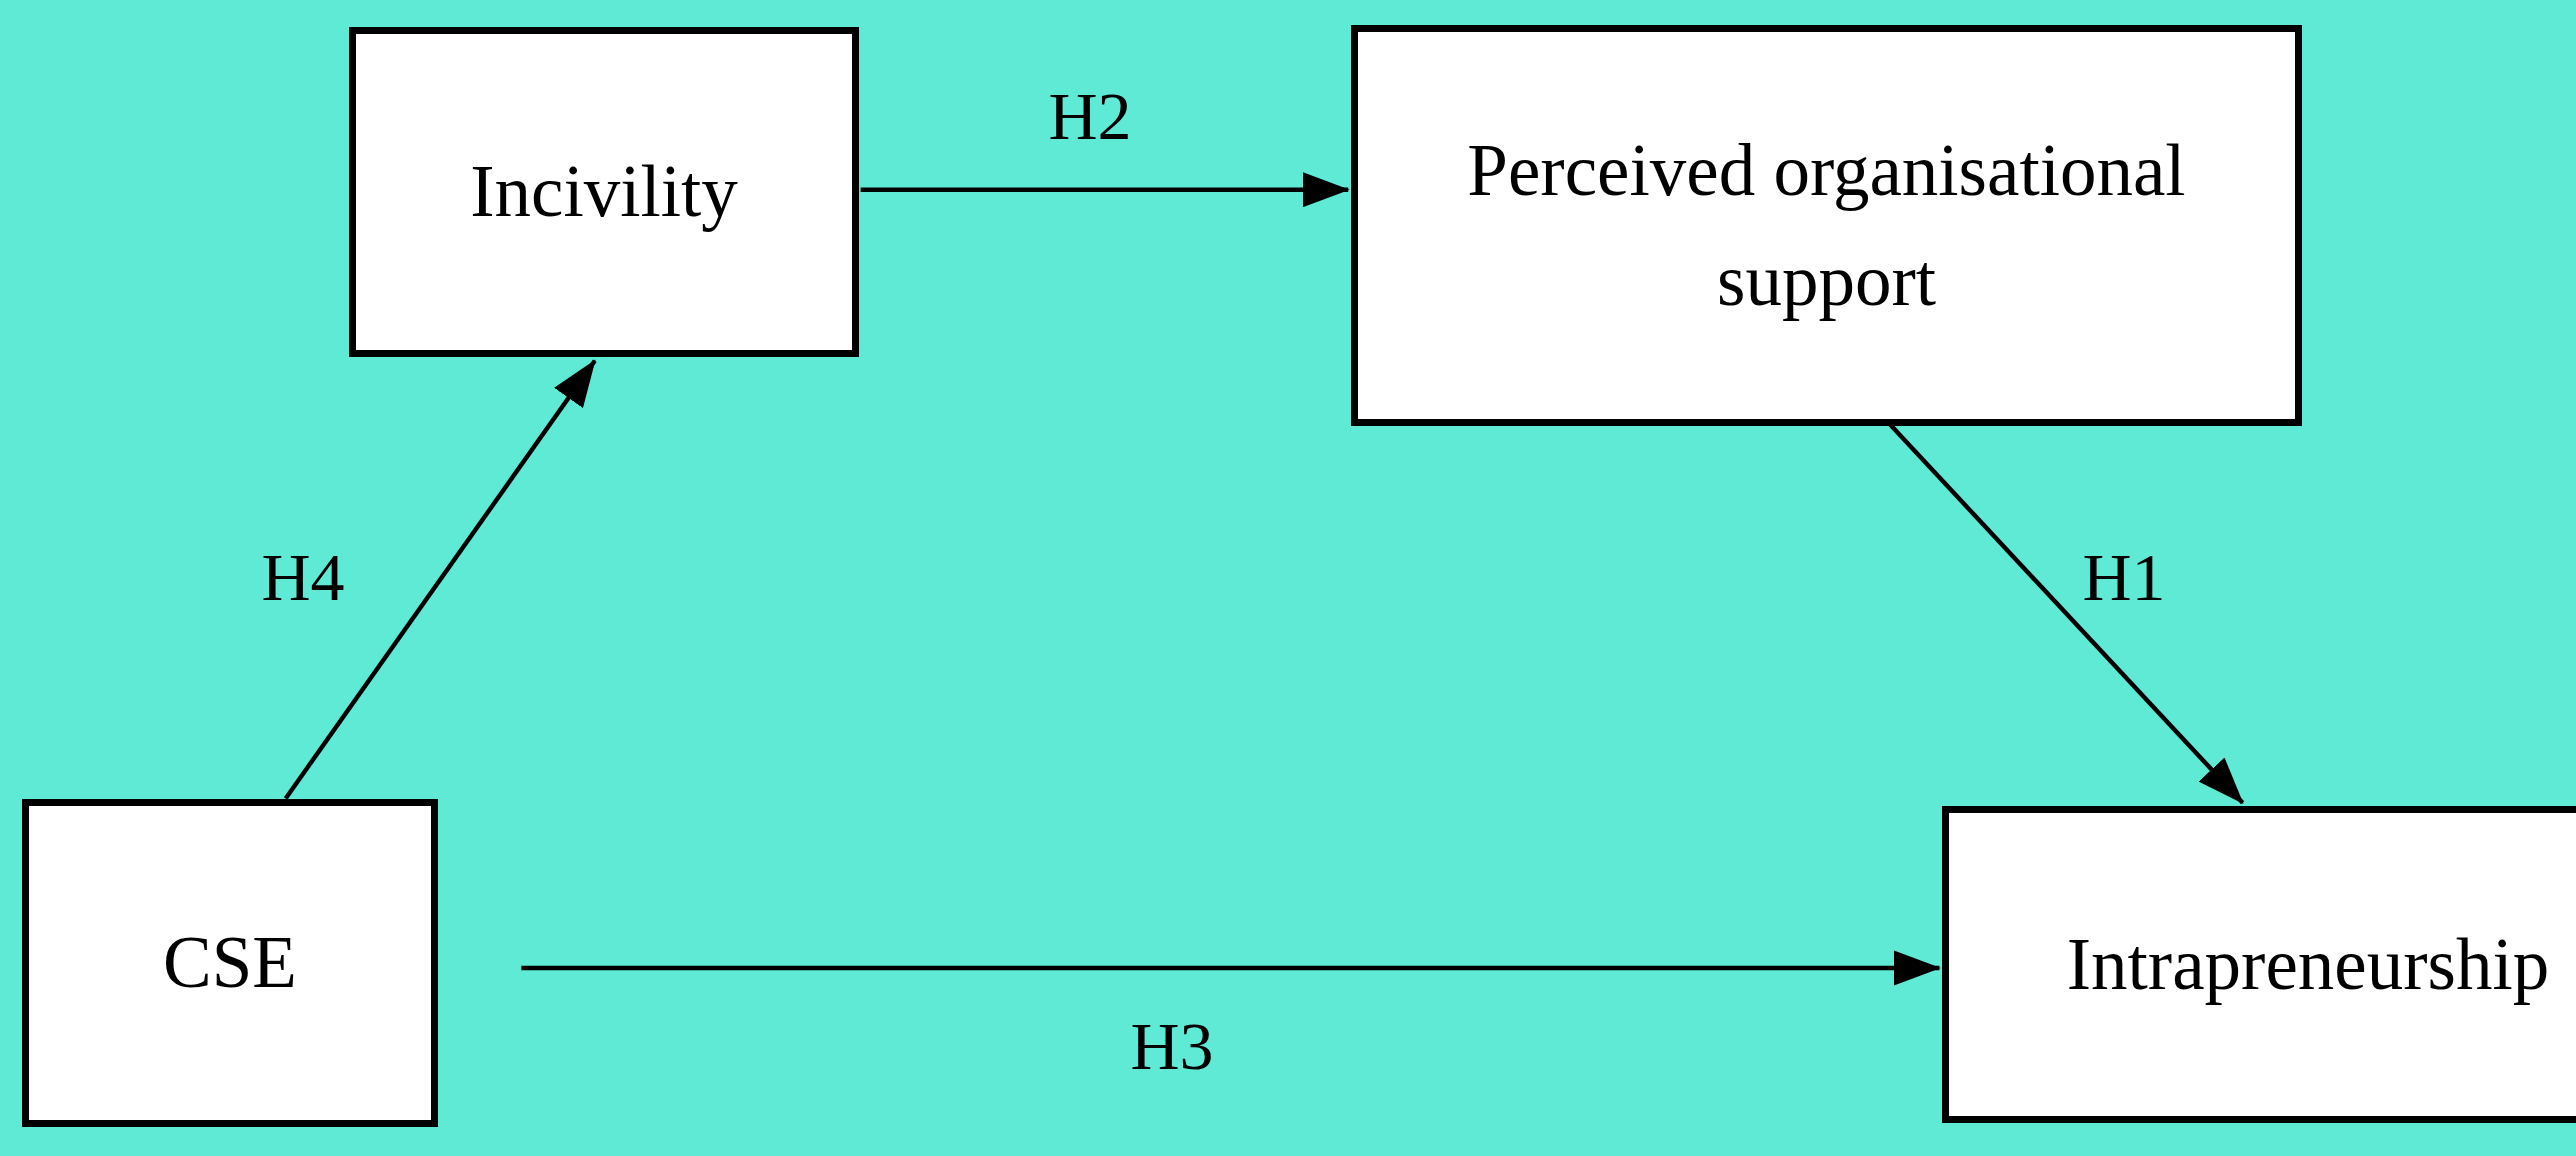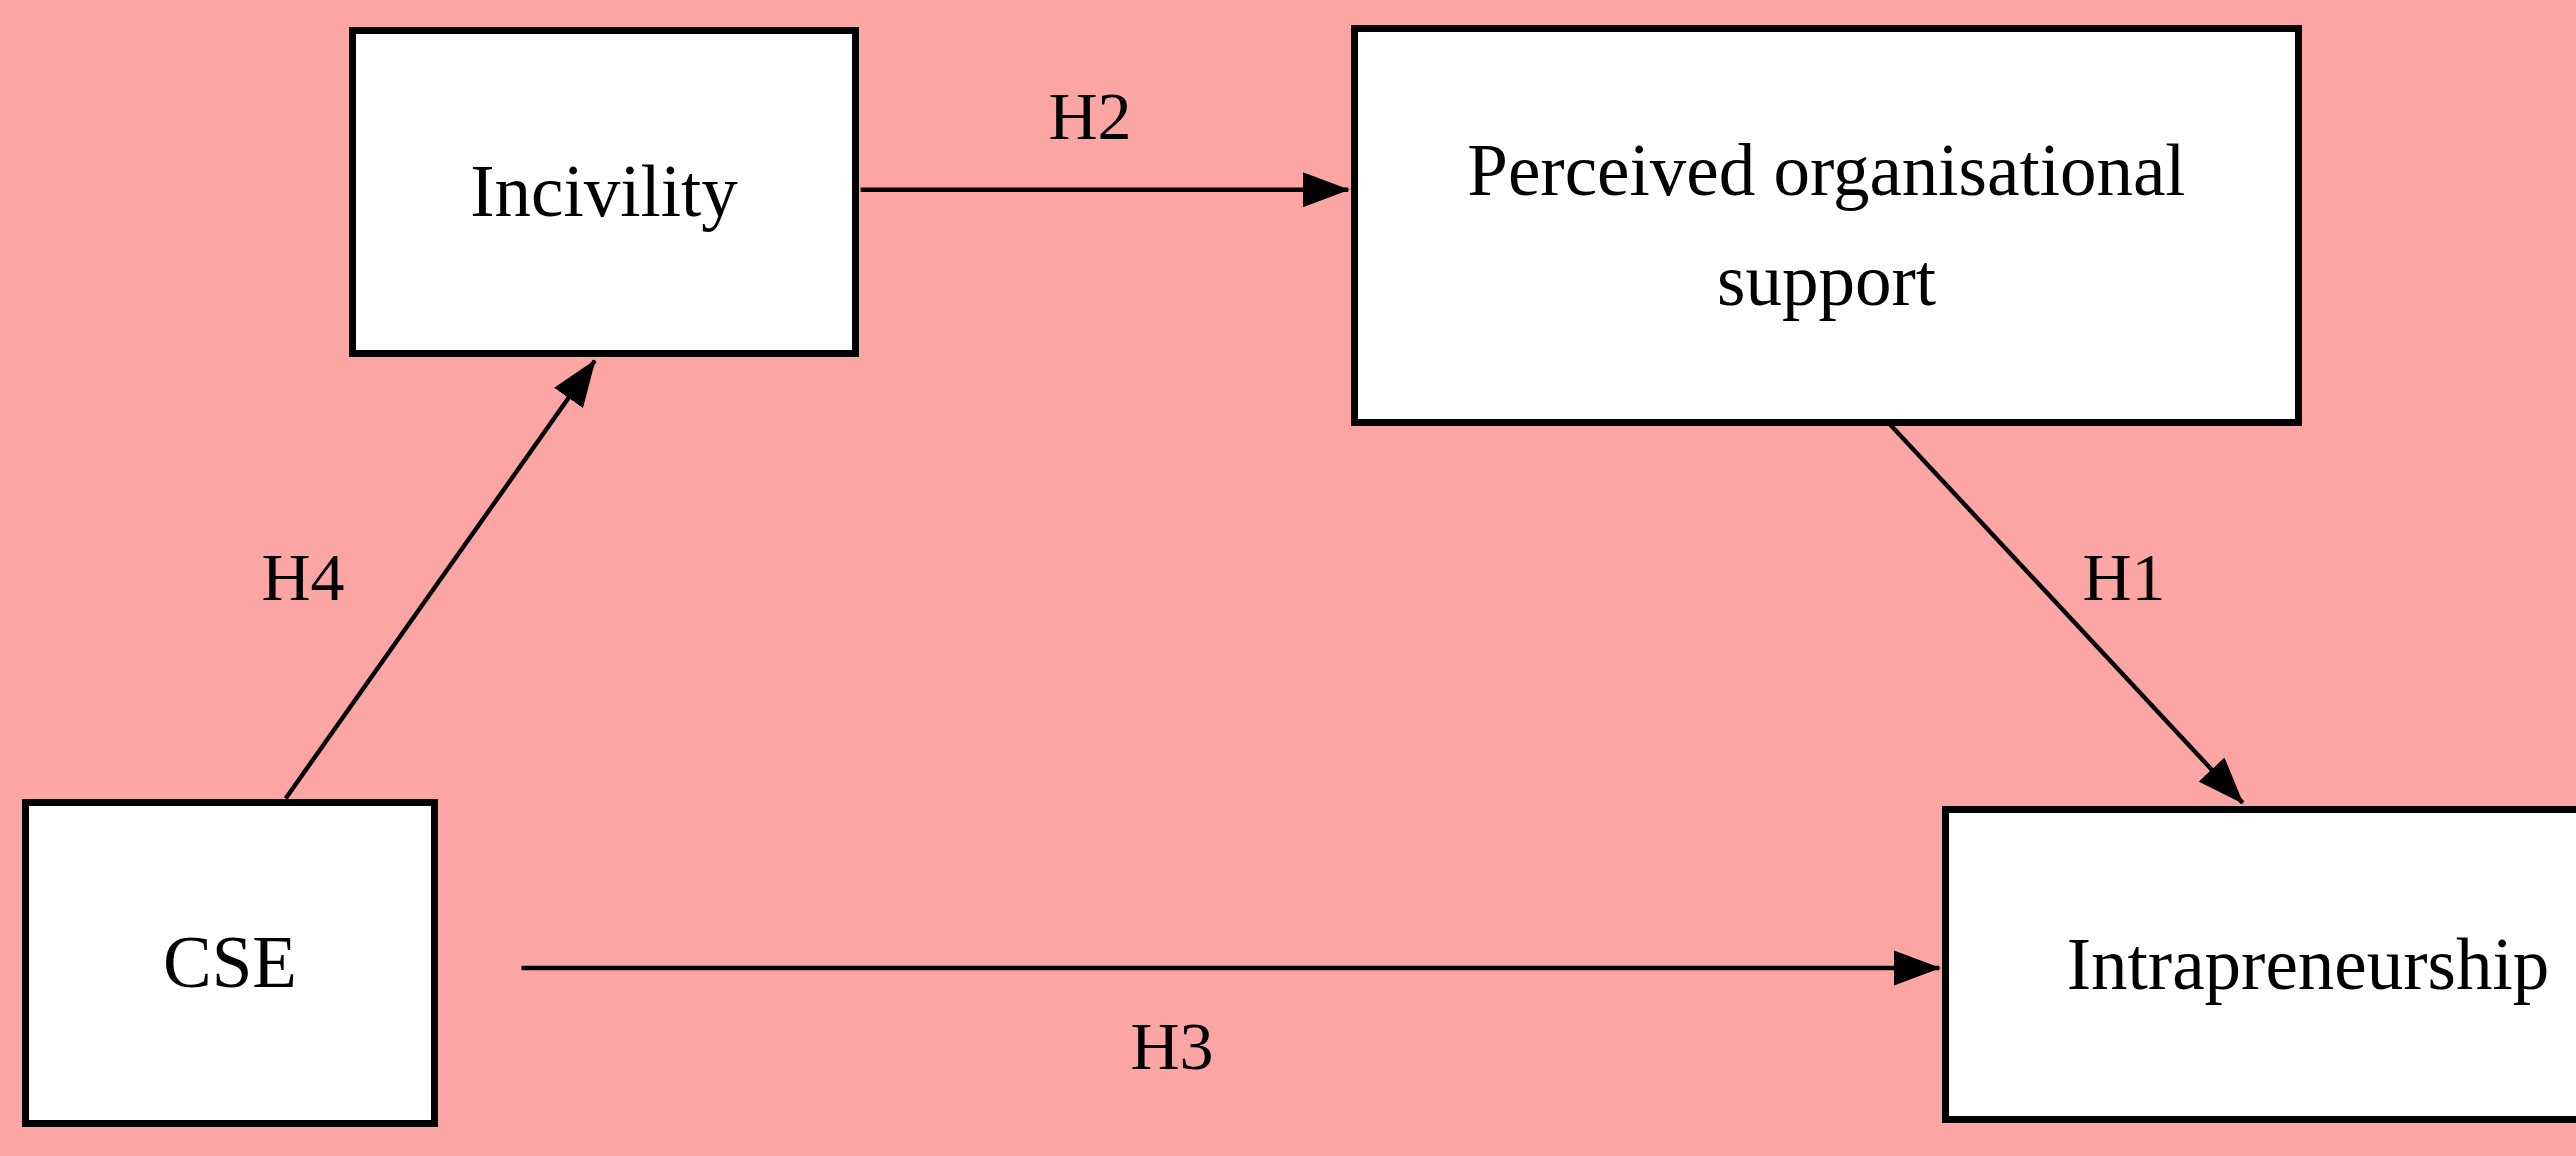--- a/index.html
+++ b/index.html
@@ -4,21 +4,21 @@
 <style>
   html, body {
     margin: 0;
     padding: 0;
     background: #ffffff;
   }
   .canvas {
     position: relative;
     width: 2576px;
     height: 1157px;
-    background: #fca5a5;
+    background: #5eead4;
     font-family: "Liberation Serif", "DejaVu Serif", serif;
     color: #000000;
     overflow: hidden;
   }
   .arrow-layer {
     position: absolute;
     left: 0;
     top: 0;
     width: 2576px;
     height: 1157px;

